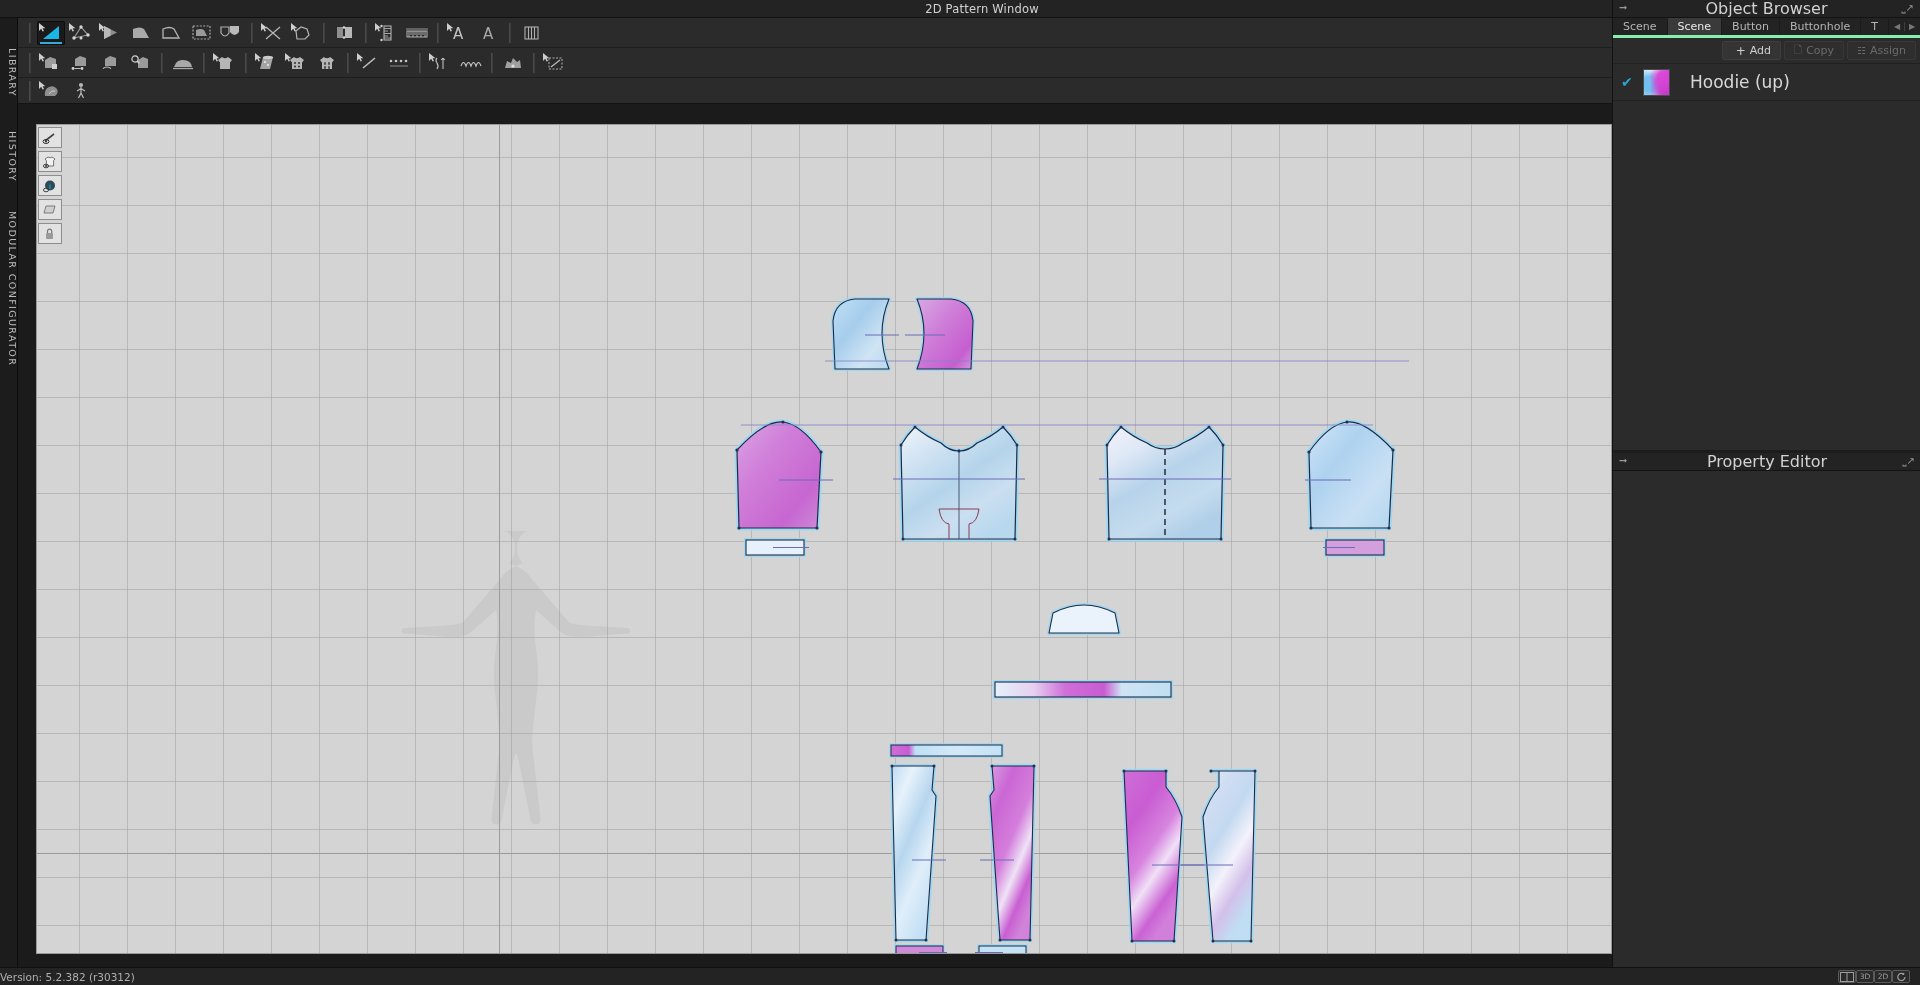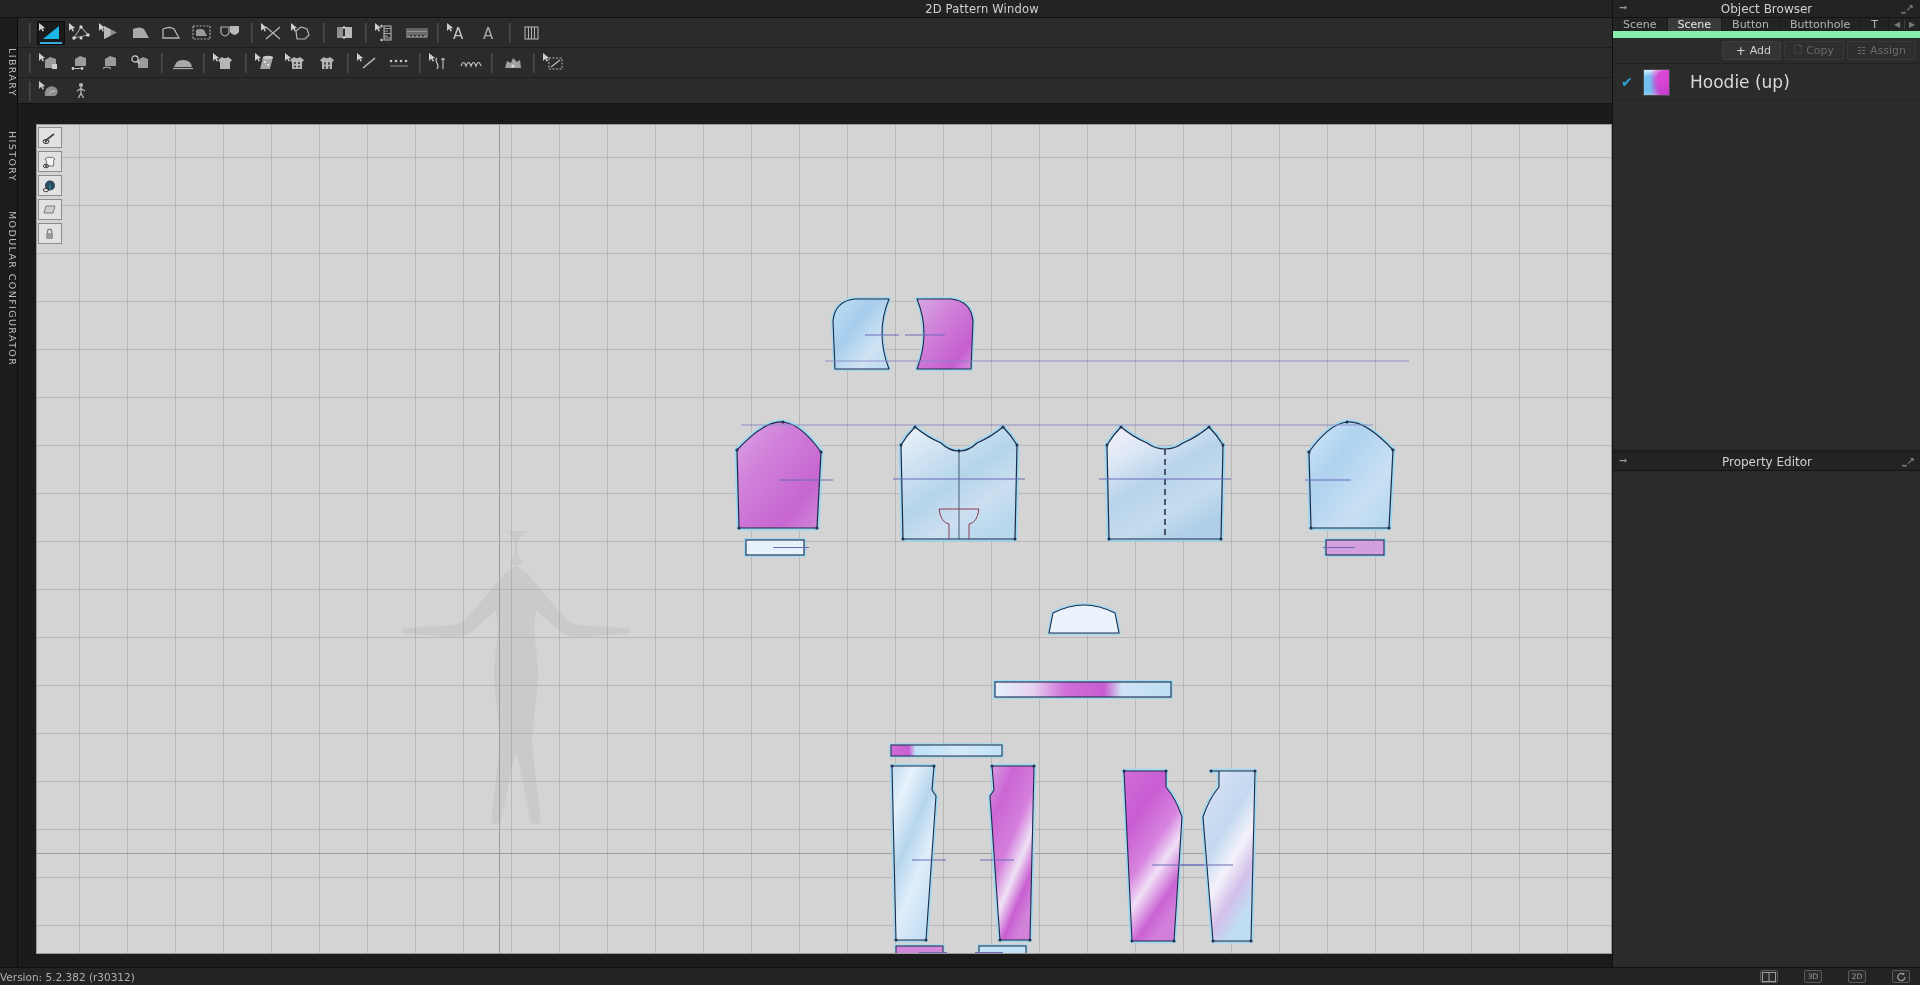--- a/index.html
+++ b/index.html
@@ -93,26 +93,26 @@
   
   .rightpanel {
     position:absolute; left:1612px; top:0; width:308px; height:985px;
     background:#2b2b2b; border-left:1px solid #111;
   }
   .panelhead {
     position:relative; height:18px; background:#232323;
     display:flex; align-items:center; justify-content:center;
     border-bottom:1px solid #131313;
   }
-  .panelhead .t { font-size:12px; color:#d2d2d2; }
+  .panelhead .t { font-size:16px; color:#d2d2d2; }
   .panelhead .pin { position:absolute; left:6px; top:2px; font-size:10px; color:#9a9a9a; }
   .panelhead .undock2 { position:absolute; right:6px; top:2px; font-size:10px; color:#9a9a9a; }
 
   .tabs { display:flex; align-items:stretch; height:20px; background:#232323;
-          border-bottom:7px solid #86efac; }
+          border-bottom:3px solid #86efac; }
   .tab {
     padding:0 10px; font-size:11px; color:#b4b4b4;
     display:flex; align-items:center; border-right:1px solid #1b1b1b;
   }
   .tab.sel { background:#3a3a3a; color:#e8e8e8; }
   .tabarrows { margin-left:auto; display:flex; align-items:center;
                gap:3px; padding:0 5px; color:#777; font-size:8px; }
 
   .actionbar {
     height:26px; display:flex; align-items:center; justify-content:flex-end;
@@ -144,21 +144,21 @@
   }
   .fabricrow .nm { margin-left:20px; font-size:17px; color:#d8d8d8; }
 
   
   .statusbar {
     position:absolute; left:0; top:967px; width:1920px; height:18px;
     background:#232323; border-top:1px solid #101010;
     display:flex; align-items:center;
   }
   .statusbar .ver { font-size:10.5px; color:#b0b0b0; }
-  .statusbar .right { margin-left:auto; display:flex; align-items:center; gap:26px; padding-right:10px; }
+  .statusbar .right { margin-left:auto; display:flex; align-items:center; gap:0; padding-right:10px; }
   .sbtn {
     width:18px; height:13px; border:1px solid #5a5a5a; border-radius:2px;
     display:flex; align-items:center; justify-content:center;
     font-size:7.5px; color:#9e9e9e; background:#2a2a2a;
   }
   .sbtn.sq { padding:0; }
 </style>
 </head>
 <body>
 

